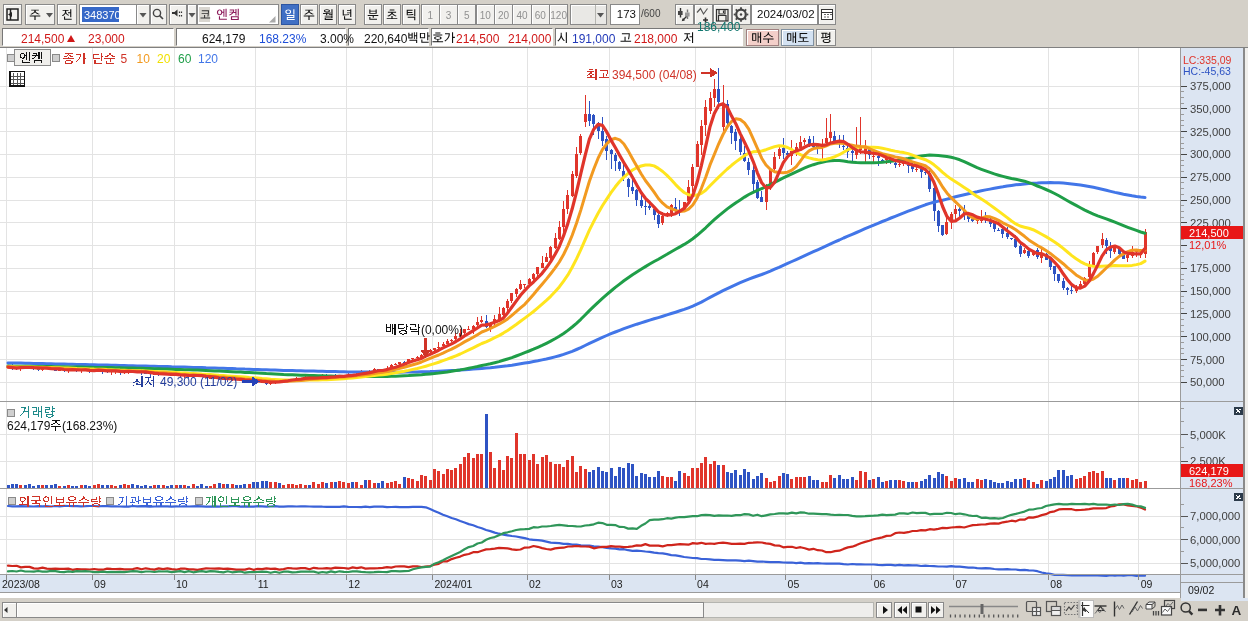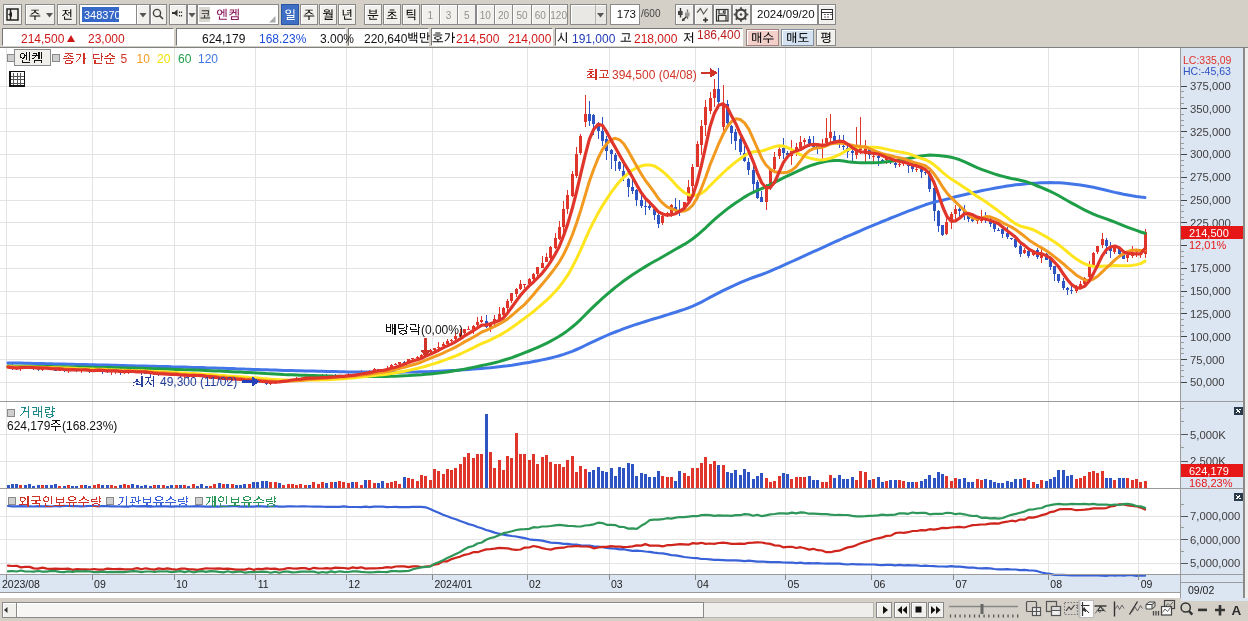--- a/index.html
+++ b/index.html
@@ -31,56 +31,56 @@
 <div class="t" style="left:421.2px;top:9.5px;width:18px;text-align:center;color:#909090;font-size:10px">1</div>
 <div class="btn" style="left:438.85px;top:4px;width:19.3px;height:21px;"></div>
 <div class="t" style="left:439.55px;top:9.5px;width:18px;text-align:center;color:#909090;font-size:10px">3</div>
 <div class="btn" style="left:457.2px;top:4px;width:19.3px;height:21px;"></div>
 <div class="t" style="left:457.9px;top:9.5px;width:18px;text-align:center;color:#909090;font-size:10px">5</div>
 <div class="btn" style="left:475.55px;top:4px;width:19.3px;height:21px;"></div>
 <div class="t" style="left:476.25px;top:9.5px;width:18px;text-align:center;color:#909090;font-size:10px">10</div>
 <div class="btn" style="left:493.9px;top:4px;width:19.3px;height:21px;"></div>
 <div class="t" style="left:494.6px;top:9.5px;width:18px;text-align:center;color:#909090;font-size:10px">20</div>
 <div class="btn" style="left:512.25px;top:4px;width:19.3px;height:21px;"></div>
-<div class="t" style="left:512.95px;top:9.5px;width:18px;text-align:center;color:#909090;font-size:10px">50</div>
+<div class="t" style="left:512.95px;top:9.5px;width:18px;text-align:center;color:#909090;font-size:10px">40</div>
 <div class="btn" style="left:530.6px;top:4px;width:19.3px;height:21px;"></div>
 <div class="t" style="left:531.3px;top:9.5px;width:18px;text-align:center;color:#909090;font-size:10px">60</div>
 <div class="btn" style="left:548.95px;top:4px;width:19.3px;height:21px;"></div>
 <div class="t" style="left:549.65px;top:9.5px;width:18px;text-align:center;color:#909090;font-size:10px">120</div>
 <div class="btn" style="left:570px;top:4px;width:37px;height:21px;background:#e9e8e5"></div>
 <div style="position:absolute;left:595px;top:5px;width:11px;height:19px;border-left:1px solid #b5b5b0"></div>
 <div class="fld" style="left:610px;top:4px;width:29.5px;height:21px"></div>
 <div class="t" style="left:611px;top:8px;width:25px;text-align:right;font-size:11.5px">173</div>
 <div class="t" style="left:641px;top:8px;color:#444;font-size:10px">/600</div>
 <div class="btn" style="left:675px;top:4px;width:19px;height:21px;"></div>
 <div class="btn" style="left:694px;top:4px;width:19px;height:21px;"></div>
 <div class="btn" style="left:713px;top:4px;width:19px;height:21px;"></div>
 <div class="btn" style="left:732px;top:4px;width:19px;height:21px;"></div>
 <div class="fld" style="left:751px;top:4px;width:67px;height:21px"></div>
-<div class="t" style="left:757px;top:8px;font-size:11.5px">2024/09/20</div>
+<div class="t" style="left:757px;top:8px;font-size:11.5px">2024/03/02</div>
 <div class="btn" style="left:818px;top:4px;width:18px;height:21px;"></div>
 <div style="position:absolute;left:0;top:27px;width:1248px;height:20px;background:#d4d0c8;border-bottom:1px solid #808080"></div>
 <div class="sunk" style="left:2px;top:28px;width:172px;height:18px"></div>
 <div class="sunk" style="left:176px;top:28px;width:170px;height:18px"></div>
 <div class="sunk" style="left:348px;top:28px;width:81px;height:18px"></div>
 <div class="sunk" style="left:431px;top:28px;width:122px;height:18px"></div>
 <div class="sunk" style="left:555px;top:28px;width:188px;height:18px"></div>
 <div class="t" style="left:21px;top:32px;color:#d01818">214,500</div>
 <div style="position:absolute;left:67px;top:35px;width:0;height:0;border-left:4.5px solid transparent;border-right:4.5px solid transparent;border-bottom:7px solid #d01818"></div>
 <div class="t" style="left:88px;top:32px;color:#d01818">23,000</div>
 <div class="t" style="left:130px;top:50px;color:#0f766e">+12.01%</div>
 <div class="t" style="left:202px;top:32px">624,179</div>
 <div class="t" style="left:259px;top:32px;color:#1d4ed8">168.23%</div>
 <div class="t" style="left:320px;top:32px">3.00%</div>
 <div class="t" style="left:364px;top:32px">220,640</div>
 <div class="t" style="left:456px;top:32px;color:#d01818">214,500</div>
 <div class="t" style="left:508px;top:32px;color:#d01818">214,000</div>
 <div class="t" style="left:572px;top:32px;color:#2239b8">191,000</div>
 <div class="t" style="left:634px;top:32px;color:#d01818">218,000</div>
-<div class="t" style="left:697px;top:28px;color:#b91c1c">186,400</div>
+<div class="t" style="left:697px;top:20px;color:#0f766e">186,400</div>
 <div class="btn" style="left:746px;top:29px;width:33px;height:17px;background:#f3cfc9;border-color:#a08080"></div>
 <div class="btn" style="left:781px;top:29px;width:33px;height:17px;background:#d4e2f2;border-color:#8090a0"></div>
 <div class="btn" style="left:816px;top:29px;width:20px;height:17px"></div>
 <svg width="1248" height="550" viewBox="0 48 1248 550" shape-rendering="crispEdges" style="position:absolute;left:0;top:48px">
 <rect x="0" y="48" width="1248" height="550" fill="#ffffff"></rect>
 <rect x="1181" y="48" width="67" height="550" fill="#dce5f2"></rect>
 <rect x="0" y="575" width="1181" height="17" fill="#dce5f2"></rect>
 <line x1="6.0" y1="48" x2="6.0" y2="575" stroke="#e3e3e3" stroke-width="1"></line>
 <line x1="92.1" y1="48" x2="92.1" y2="575" stroke="#e3e3e3" stroke-width="1"></line>
 <line x1="174.0" y1="48" x2="174.0" y2="575" stroke="#e3e3e3" stroke-width="1"></line>

